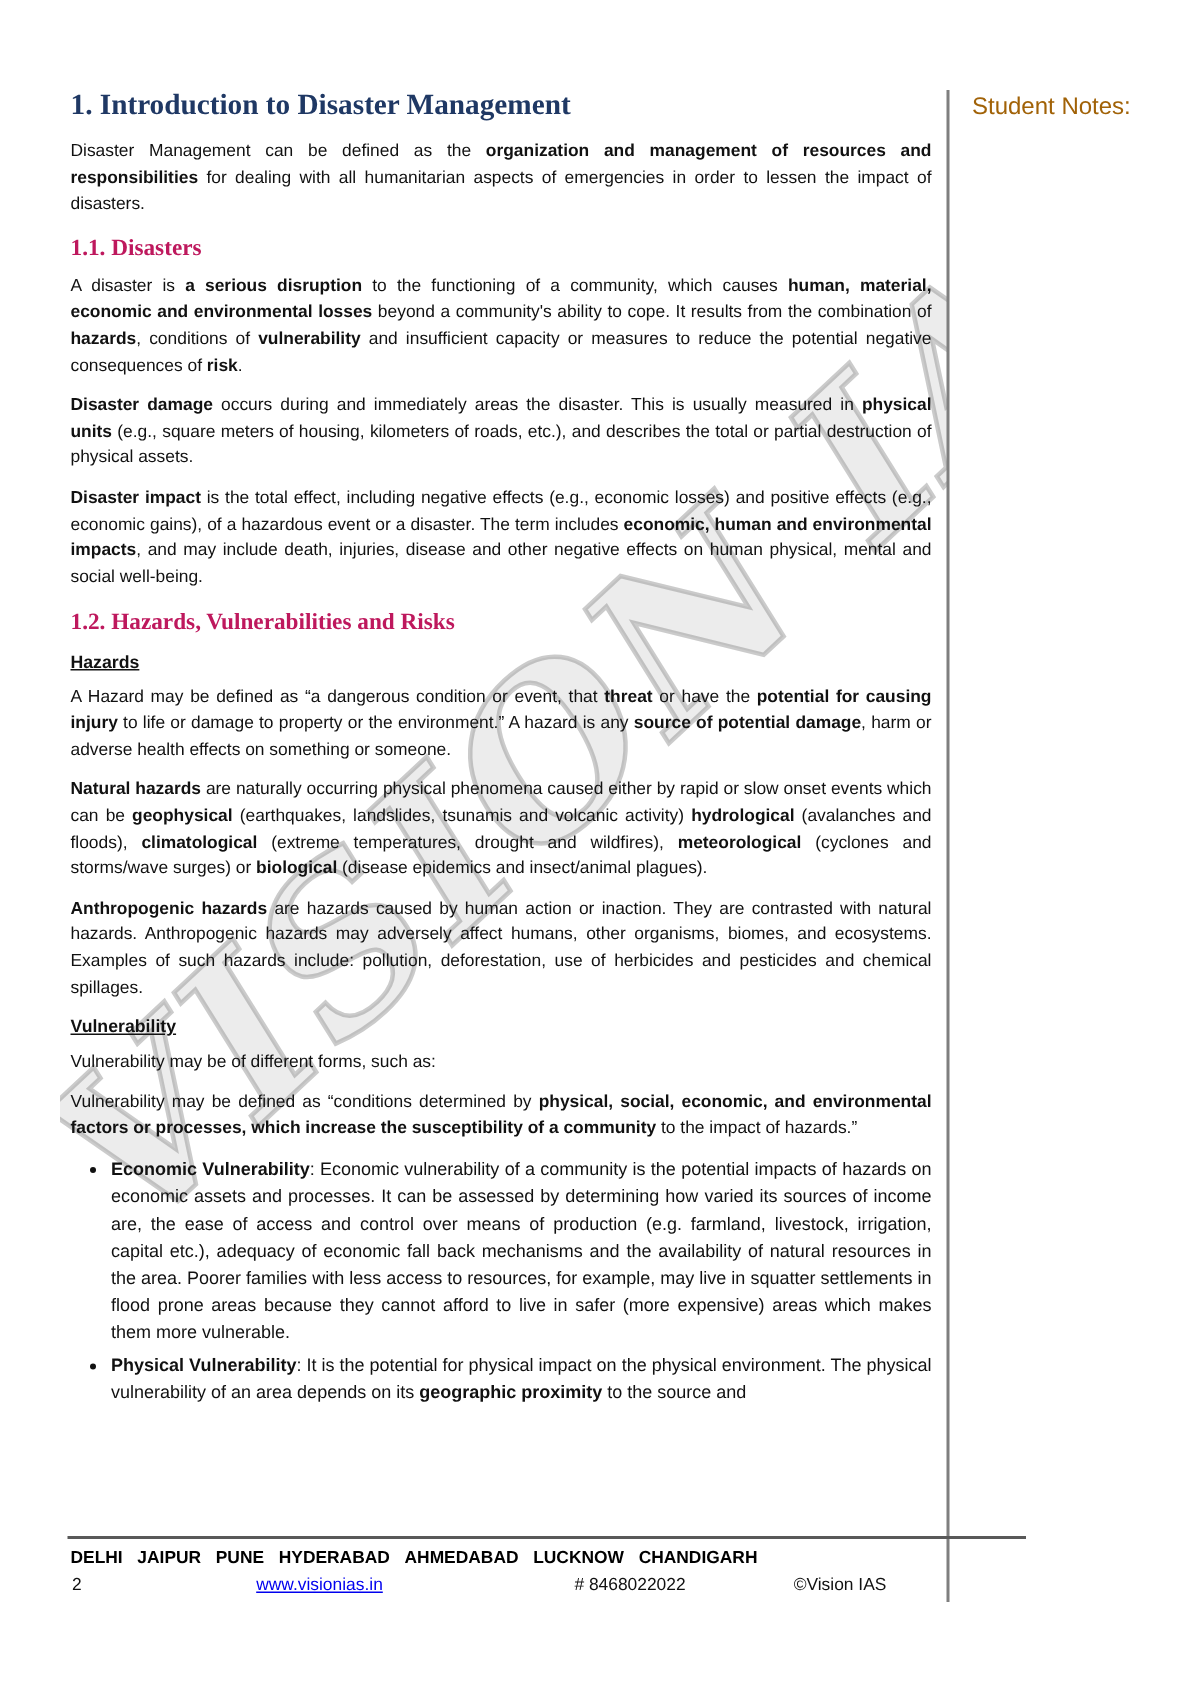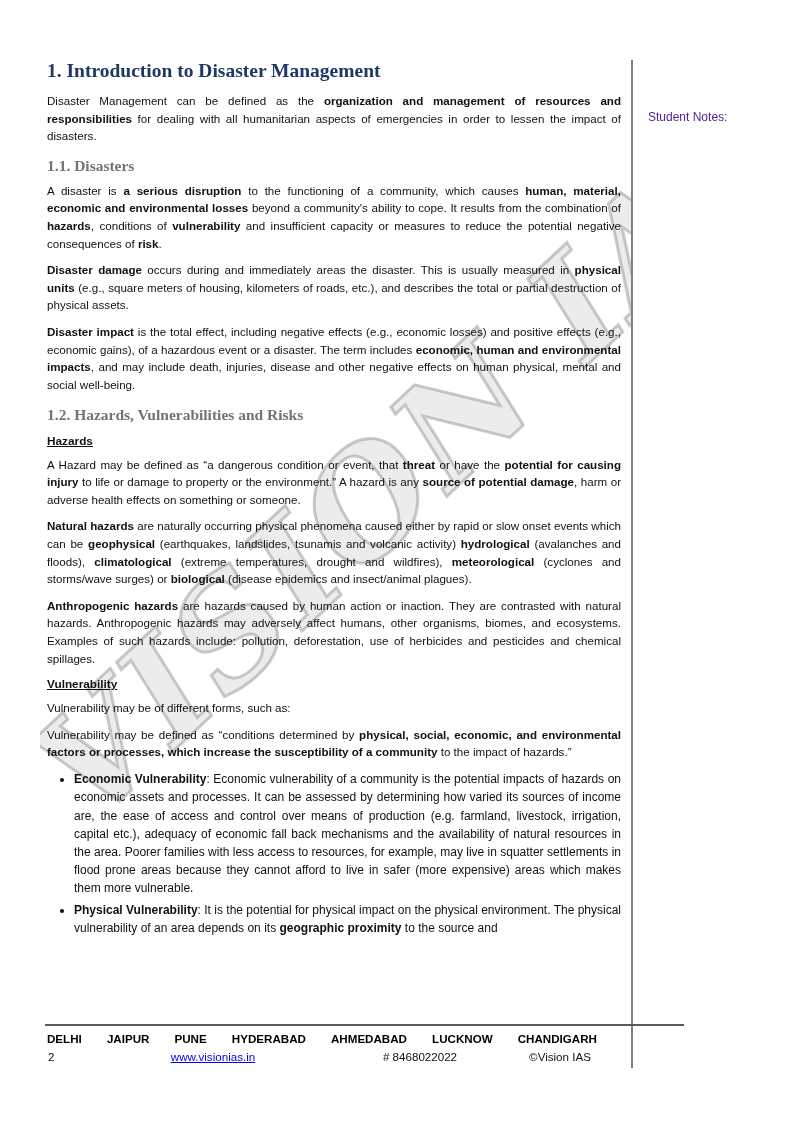--- a/index.html
+++ b/index.html
@@ -14,35 +14,35 @@
   .watermark { position:absolute; left:-90px; top:380px; width:800px; text-align:center;
                transform:rotate(-43deg); font-family:"DejaVu Serif", serif; font-style:italic;
                font-size:142px; font-weight:bold; letter-spacing:4px; white-space:nowrap;
                color:rgba(150,150,150,0.18); -webkit-text-stroke:3px rgba(140,140,140,0.45); }
 
   
   .main { position:absolute; left:47px; top:60px; width:574px; z-index:1; }
   h1 { font-family:"Liberation Serif","DejaVu Serif",serif; font-weight:bold; font-size:19.5px;
        color:#1f3864; margin:0 0 10px 0; }
   h2 { font-family:"Liberation Serif","DejaVu Serif",serif; font-weight:bold; font-size:15.5px;
-       color:#737373; margin:12px 0 7px 0; }
+       color:#be185d; margin:12px 0 7px 0; }
   .para { font-size:11.6px; line-height:1.52; text-align:justify; margin:0 0 9px 0; }
   .subhead { font-size:11.8px; font-weight:bold; text-decoration:underline; margin:10px 0 8px 0; }
   .bullets { margin:2px 0 0 0; padding-left:27px; }
   .bullets li { font-size:12px; line-height:1.52; text-align:justify; margin-bottom:3px; }
   .run.bold { font-weight:bold; }
 
   
   .divider { position:absolute; left:631px; top:60px; width:2px; height:1008px; background:#7f7f7f; z-index:2; }
-  .student-notes { position:absolute; left:648px; top:63px; font-size:12px; color:#4c1d95; z-index:2;margin-top:47px; }
+  .student-notes { position:absolute; left:648px; top:63px; font-size:16px; color:#a16207; z-index:2; }
 
   
   .footer-line { position:absolute; left:45px; top:1024px; width:639px; height:2px; background:#595959; z-index:2; }
   .footer { position:absolute; left:0; top:0; width:794px; height:1123px; z-index:3; pointer-events:none; }
-  .footer-cities { position:absolute; left:47px; top:1032px; width:550px; display:flex;
+  .footer-cities { position:absolute; left:47px; top:1032px; width:458px; display:flex;
                    justify-content:space-between; font-weight:bold; font-size:11.6px; color:#000;align-items:flex-end; }
   .pagenum { position:absolute; left:48px; top:1050px; font-size:11.6px; }
   .weblink { position:absolute; left:213px; top:1050px; transform:translateX(-50%);
              font-size:11.6px; color:#0000ee; text-decoration:underline; pointer-events:auto; }
   .phone { position:absolute; left:420px; top:1050px; transform:translateX(-50%); font-size:11.6px; }
   .copyright { position:absolute; left:560px; top:1050px; transform:translateX(-50%); font-size:11.6px; }
 </style>
 </head>
 <body>
 

